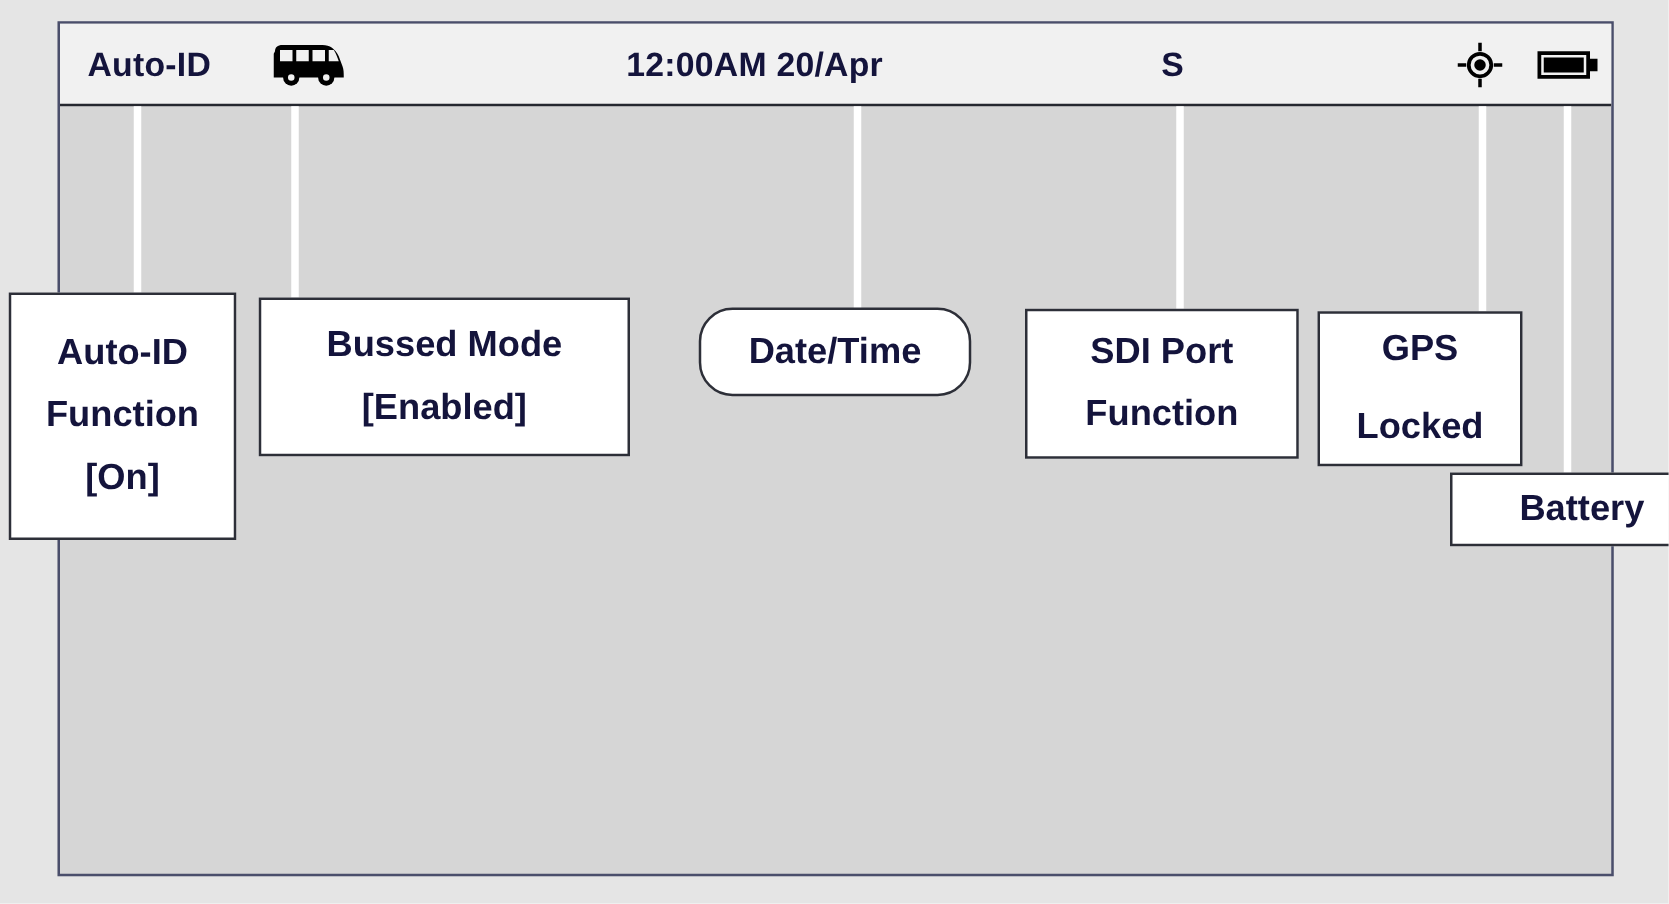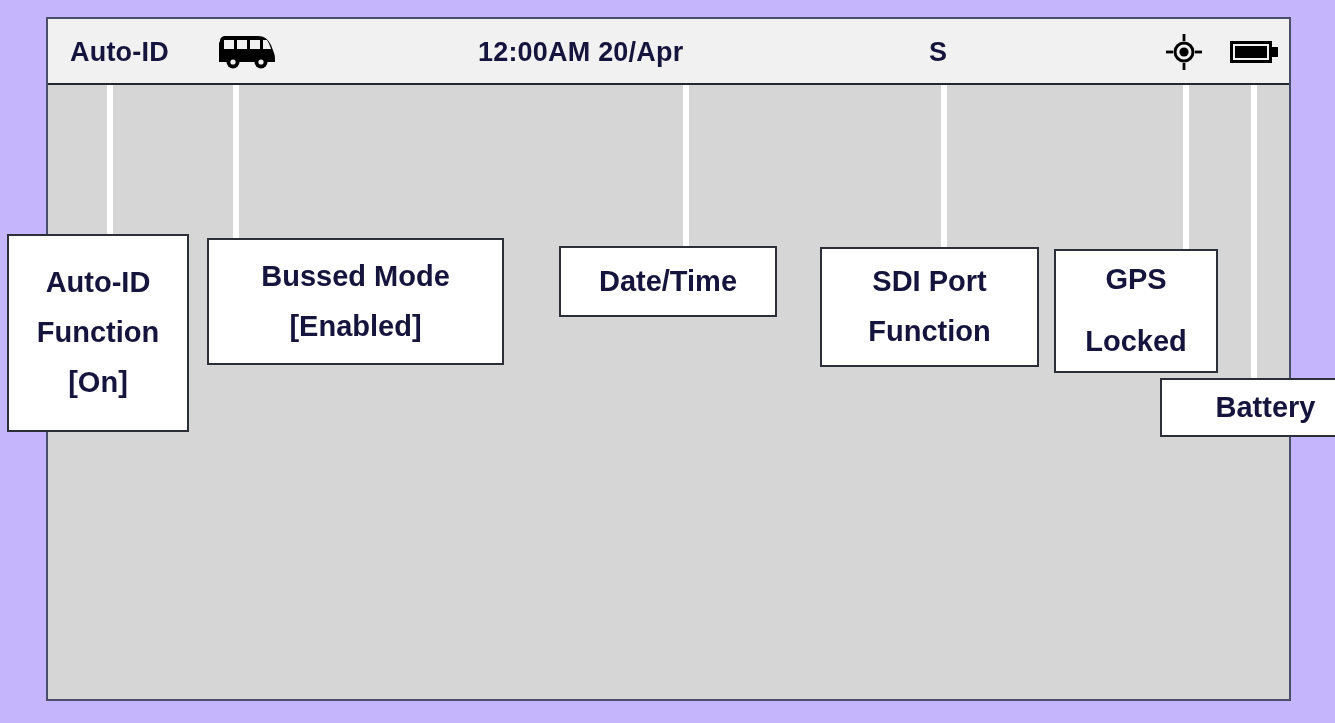--- a/index.html
+++ b/index.html
@@ -9,21 +9,21 @@
     background: #ffffff;
   }
   body {
     font-family: "Liberation Sans", sans-serif;
   }
   #root {
     position: relative;
     width: 1335px;
     height: 723px;
     overflow: hidden;
-    background: #c4b5fd;
+    background: #e5e5e5;
   }
 
   
   #device-screen {
     position: absolute;
     left: 46px;
     top: 17px;
     width: 1245px;
     height: 684px;
     box-sizing: border-box;
@@ -49,21 +49,21 @@
     display: flex;
     align-items: center;
     color: #14143c;
     font-weight: bold;
     font-size: 27px;
     letter-spacing: 0.2px;
     white-space: nowrap;
   }
   #sb-autoid-label { left: 22px; }
   #sb-bus-icon    { left: 170px; }
-  #sb-datetime    { left: 430px; text-align: center; }
+  #sb-datetime    { left: 453px; text-align: center; }
   #sb-sdi         { left: 881px; }
   #sb-gps-icon    { left: 1118px; }
   #sb-battery-icon{ left: 1181px; }
 
   
   .leader {
     position: absolute;
     width: 6px;
     background: #ffffff;
   }
@@ -82,21 +82,21 @@
     font-weight: bold;
     font-size: 29px;
     line-height: 1.72;
     text-align: center;
     white-space: nowrap;
   }
   .callout .line { display: block; }
 
   #callout-autoid  { left: 7px;    top: 234px; width: 182px; height: 198px; }
   #callout-bussed  { left: 195px;  top: 238px; width: 297px; height: 127px; margin-left: 12px; }
-  #callout-datetime{ left: 559px;  top: 246px; width: 218px; height: 71px;  }
+  #callout-datetime{ left: 559px;  top: 246px; width: 218px; height: 71px; border-radius: 27px;  }
   #callout-sdi     { left: 820px;  top: 247px; width: 219px; height: 120px; }
   #callout-gps     { left: 1054px; top: 249px; width: 164px; height: 124px; gap: 12px; }
   #callout-battery { left: 1160px; top: 378px; width: 211px; height: 59px; }
 
   .icon-svg { display: block; }
 </style>
 </head>
 <body>
 
 <div id="root">

